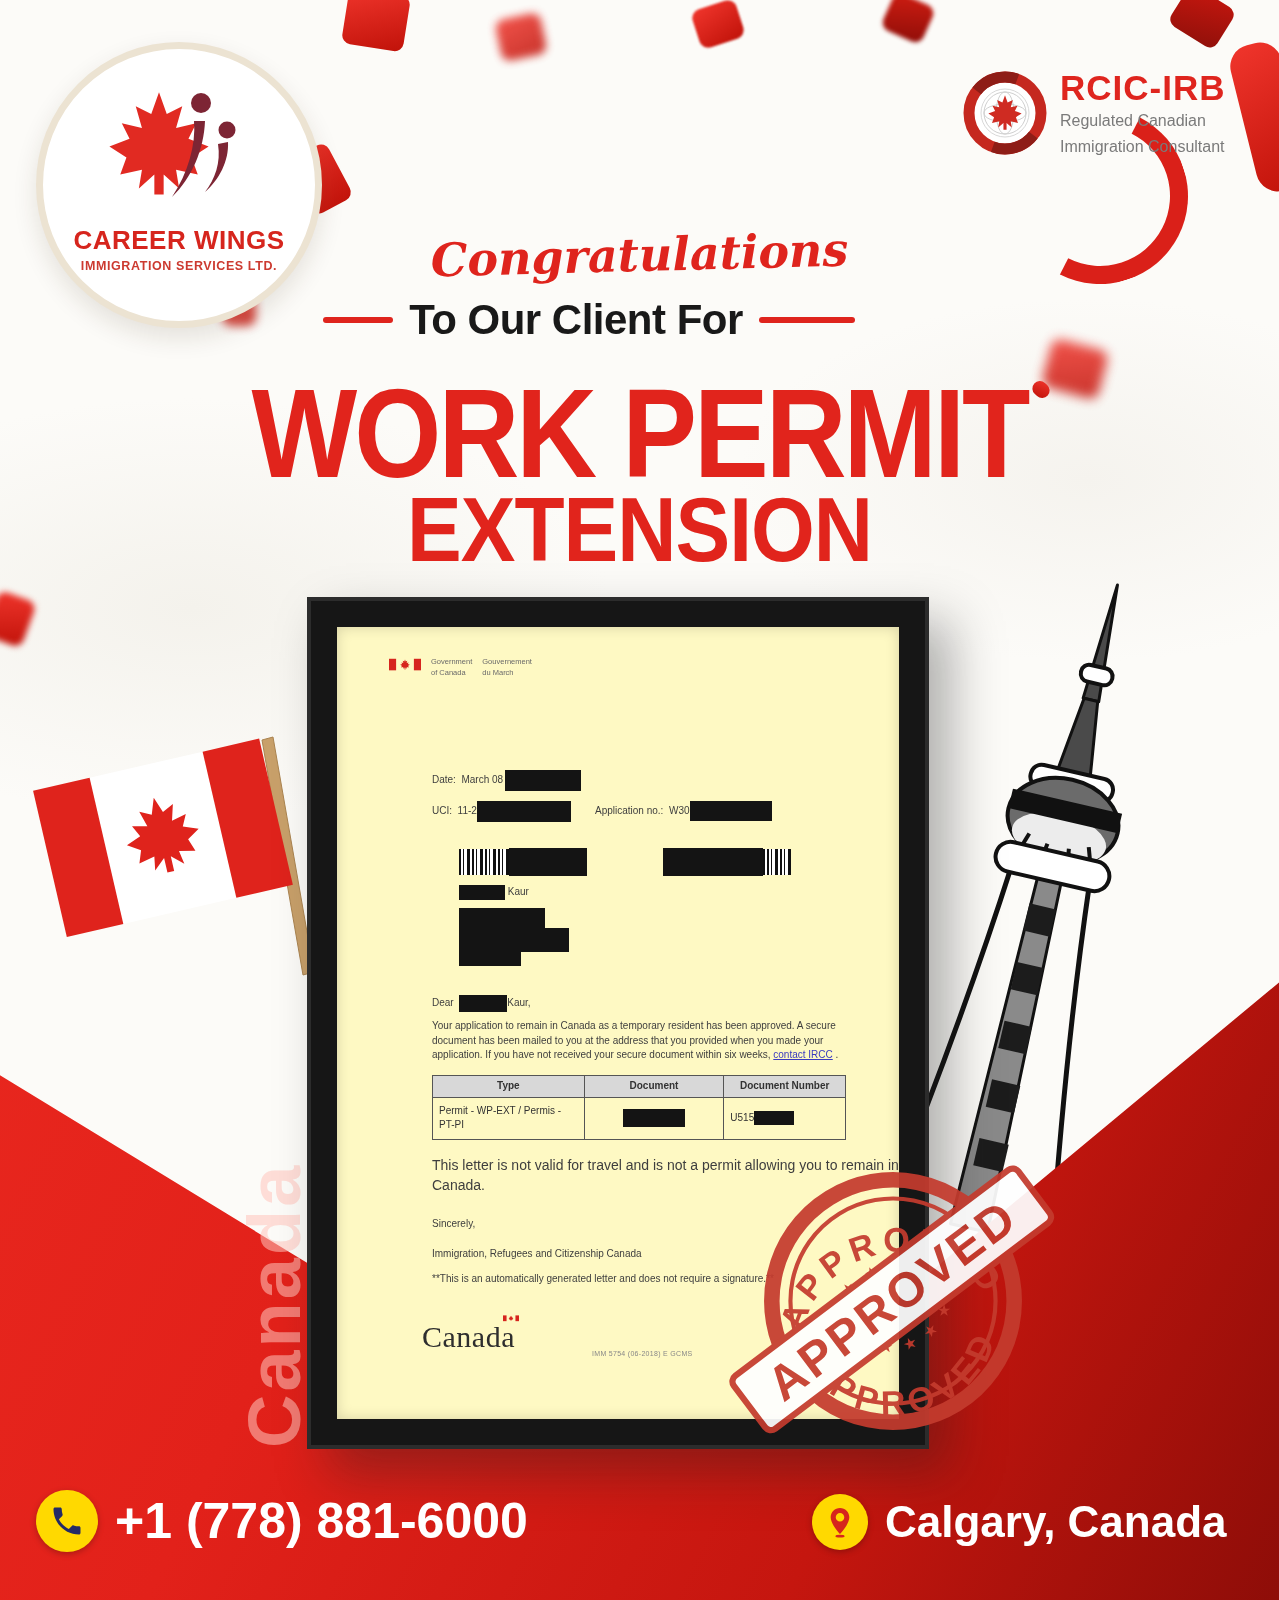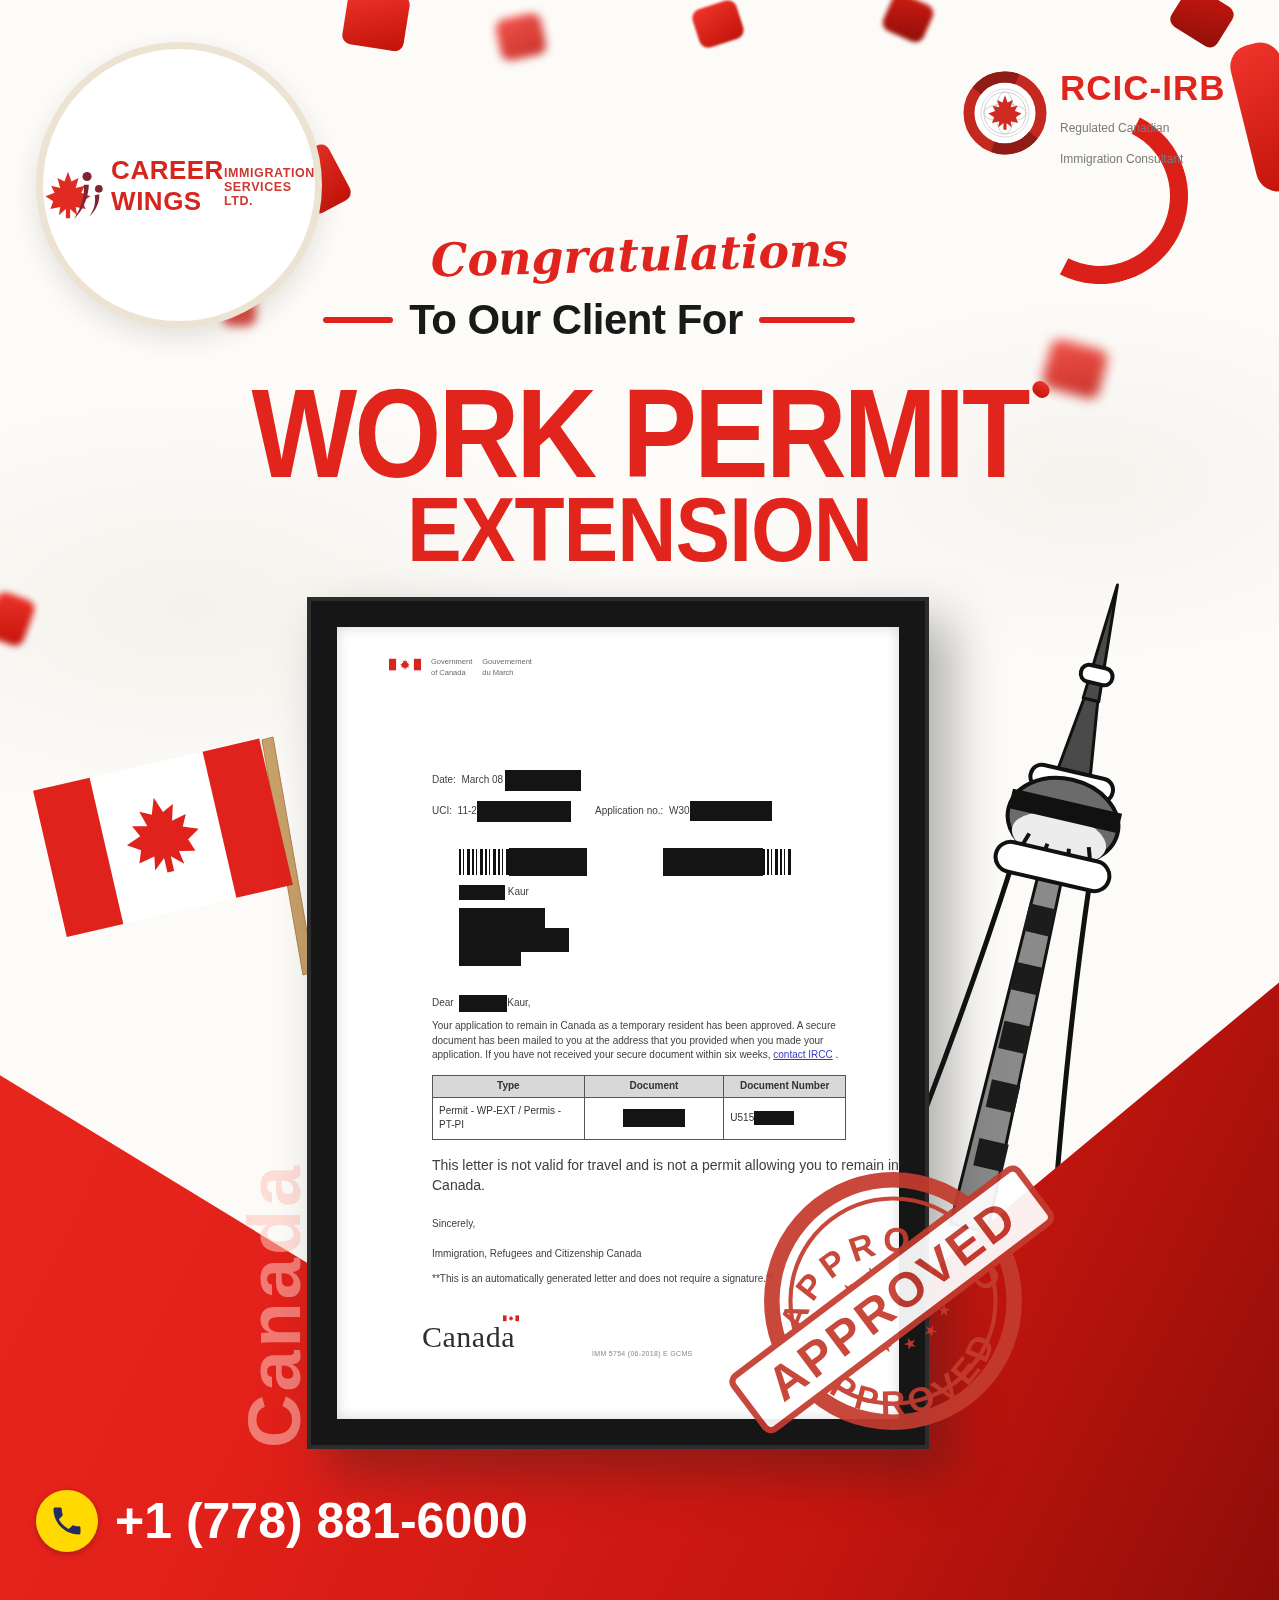--- a/index.html
+++ b/index.html
@@ -14,48 +14,48 @@
   
   .confetti{position:absolute;border-radius:9px;background:linear-gradient(160deg,#f0352c,#c01209);}
   
   .red-bg{position:absolute;left:0;top:0;width:1279px;height:1600px;z-index:2;
     background:linear-gradient(116deg,#ee2c22 0%,#e2211a 45%,#c5160f 76%,#8e0d08 100%);
     clip-path:polygon(0% 67.2%, 25.8% 79.8%, 72.3% 79.8%, 100% 61.4%, 100% 100%, 0% 100%);}
 
   
   .badge{left:36px;top:42px;width:272px;height:272px;border-radius:50%;background:#fff;
     border:7px solid #ece3d2;box-shadow:0 10px 24px rgba(60,40,20,.12);z-index:6;
-    display:flex;flex-direction:row;align-items:center;}
+    display:flex;flex-direction:column;align-items:center;}
   .brand-name{color:#d6251d;font-weight:bold;font-size:26px;letter-spacing:.5px;margin-top:2px;}
   .brand-sub{color:#cc3a30;font-weight:bold;font-size:12.5px;letter-spacing:.6px;margin-top:3px;}
 
   
   .rcic{left:962px;top:70px;z-index:6;display:flex;gap:12px;}
   .rcic-text .t{color:#df251e;font-weight:bold;font-size:35px;letter-spacing:1px;line-height:1;}
-  .rcic-text .s{color:#7a7a7a;font-size:12px;line-height:1.25;margin-top:16px;}
+  .rcic-text .s{color:#7a7a7a;font-size:16px;line-height:1.25;margin-top:6px;}
   .ribbon-arc{left:1012px;top:108px;width:140px;height:140px;border:18px solid transparent;
     border-bottom-color:#da2019;border-right-color:#da2019;border-radius:50%;
     transform:rotate(-18deg);z-index:5;}
 
   
   .script{left:0;top:228px;width:1279px;text-align:center;z-index:5;
     font-family:"DejaVu Serif", serif;font-style:italic;font-weight:bold;
     font-size:46px;color:#df241d;transform:rotate(-1.5deg);}
   .subhead{left:0;top:296px;width:1178px;display:flex;align-items:center;justify-content:center;gap:16px;z-index:5;}
   .subhead .txt{font-size:42px;font-weight:bold;color:#191919;letter-spacing:-0.5px;}
   .dash{height:6px;background:#df241d;border-radius:3px;}
   .big1{left:0;top:362px;width:1279px;text-align:center;z-index:5;color:#e1241c;
     font-size:112px;font-weight:bold;letter-spacing:-3px;transform:scaleY(1.12);transform-origin:top;}
   .big2{left:0;top:478px;width:1279px;text-align:center;z-index:5;color:#e1241c;
     font-size:82px;font-weight:bold;letter-spacing:-1px;transform:scaleY(1.1);transform-origin:top;}
 
   
   .frame{left:307px;top:597px;width:622px;height:852px;background:#161616;z-index:4;
     box-shadow:22px 24px 48px rgba(30,30,30,.35), inset 0 0 0 4px #2c2c2c;}
-  .paper{position:absolute;left:30px;top:30px;width:562px;height:792px;background:#ffffff;
+  .paper{position:absolute;left:30px;top:30px;width:562px;height:792px;background:#fef9c3;
     box-shadow:inset 0 0 14px rgba(0,0,0,.16);}
   .paper *{line-height:1.45;}
   .govhead{position:absolute;left:52px;top:30px;display:flex;align-items:flex-start;gap:10px;color:#6a6a6a;font-size:7.5px;}
   .govcol{line-height:1.3;}
   .lrow{position:absolute;font-size:10px;color:#3e3e3e;white-space:nowrap;}
   .redact{display:inline-block;background:#141414;vertical-align:middle;}
   .barcode{position:absolute;height:26px;width:128px;
     background:repeating-linear-gradient(90deg,#111 0 2px,#fff 2px 4px,#111 4px 5px,#fff 5px 8px,#111 8px 11px,#fff 11px 13px);}
   .bc-cover{position:absolute;top:-1px;height:28px;background:#141414;}
   .para{position:absolute;left:95px;top:392px;width:424px;font-size:10px;color:#3e3e3e;}
@@ -297,14 +297,23 @@
   </div>
 
   <div class="abs foot" style="left:36px;top:1490px;">
     <div class="icon-circle" style="width:62px;height:62px;">
       <svg width="36" height="36" viewBox="0 0 24 24">
           <path fill="#232a66" d="M6.62 10.79c1.44 2.83 3.76 5.14 6.59 6.59l2.2-2.21c.27-.26.66-.35 1.01-.24 1.12.37 2.33.57 3.57.57.55 0 1 .45 1 1V20c0 .55-.45 1-1 1-9.39 0-17-7.61-17-17 0-.55.45-1 1-1h3.5c.55 0 1 .45 1 1 0 1.25.2 2.45.57 3.57.11.35.03.74-.25 1.02l-2.19 2.2z"></path>
         </svg>
     </div>
     <div class="phone-num">+1 (778) 881-6000</div>
   </div>
+  <div class="abs foot" style="left:812px;top:1494px;">
+    <div class="icon-circle" style="width:56px;height:56px;">
+      <svg width="32" height="32" viewBox="0 0 24 24">
+        <path fill="#d6251d" fill-rule="evenodd" d="M12 1.5c-3.87 0-7 3.13-7 7 0 5.25 7 12.5 7 12.5s7-7.25 7-12.5c0-3.87-3.13-7-7-7zm0 10.2a3.2 3.2 0 1 1 0-6.4 3.2 3.2 0 0 1 0 6.4z"></path>
+        <ellipse cx="12" cy="22.6" rx="3.4" ry="1.1" fill="#d6251d"></ellipse>
+      </svg>
+    </div>
+    <div class="loc-text">Calgary, Canada</div>
+  </div>
 
 </div>
 
 </body></html>

